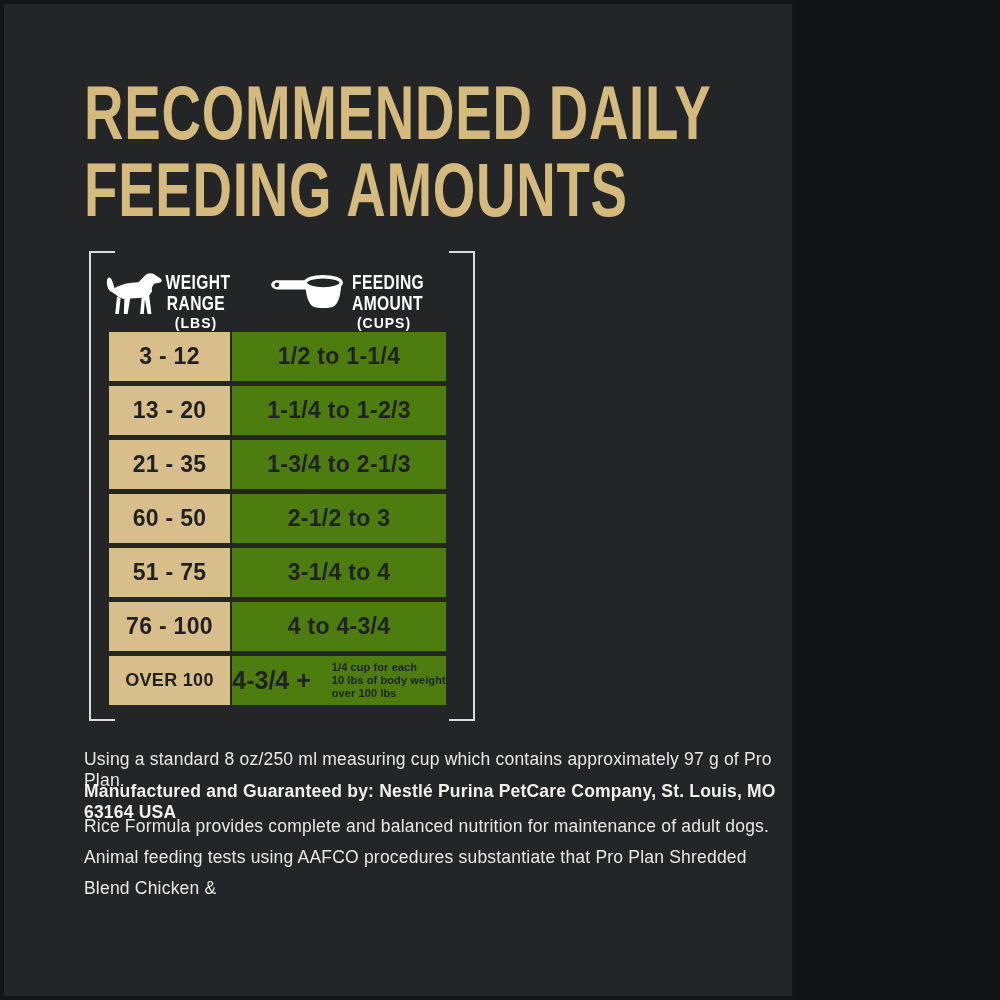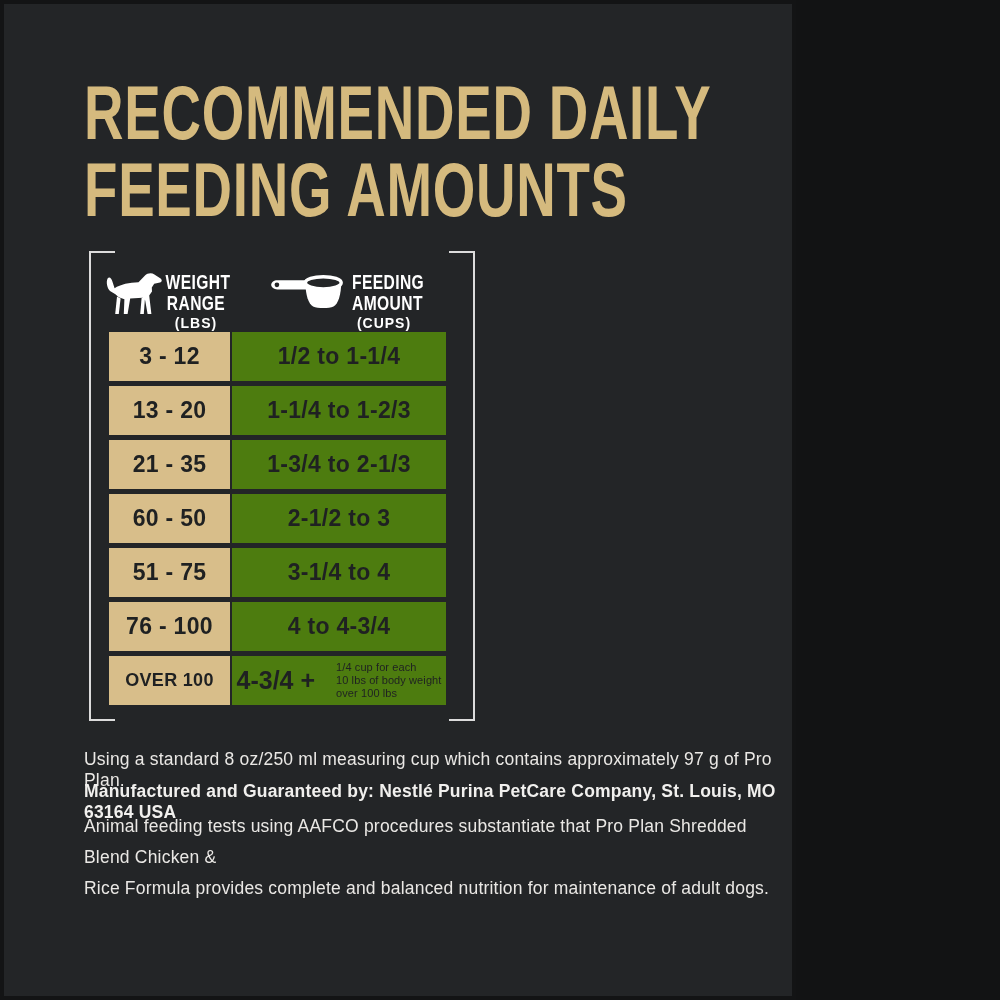--- a/index.html
+++ b/index.html
@@ -37,21 +37,21 @@
   .row { position:absolute; left:105px; height:49px; }
   .cell {
     position:absolute; top:0; height:49px; box-sizing:border-box;
     display:flex; align-items:center; justify-content:center;
     color:#1f2122; font-weight:bold; font-size:23px; letter-spacing:0.3px;
   }
   .wcell { left:0; width:121px; background:#d8be8a; }
   .acell { left:123px; width:214px; background:#4d7c0f; }
   .acell .plusnote { font-size:25px; letter-spacing:0; }
   .acell .note {
-    font-size:11px; line-height:13px; font-weight:normal; text-align:left;
+    font-size:11px; line-height:13px; font-weight:bold; text-align:left;
     margin-left:21px; letter-spacing:0.1px;
   }
   .r7 .wcell { font-size:18px; }
 
   
   .foot { position:absolute; left:80px; color:#eae8e5; font-size:17.5px; letter-spacing:0.2px; }
   .f1 { top:745px; }
   .f2 { top:777px; font-weight:bold; color:#f1f0ee; }
   .f3 { top:807px; line-height:31px; }
 </style>
@@ -125,17 +125,17 @@
         <span>1/4 cup for each</span><br>
         <span>10 lbs of body weight</span><br>
         <span>over 100 lbs</span>
       </span>
     </div>
   </div>
 
   <div class="foot f1">Using a standard 8 oz/250 ml measuring cup which contains approximately 97 g of Pro Plan.</div>
   <div class="foot f2">Manufactured and Guaranteed by: Nestlé Purina PetCare Company, St. Louis, MO 63164 USA</div>
   <div class="foot f3">
+    <div>Rice Formula provides complete and balanced nutrition for maintenance of adult dogs.</div>
     <div>Animal feeding tests using AAFCO procedures substantiate that Pro Plan Shredded Blend Chicken &amp;</div>
-    <div>Rice Formula provides complete and balanced nutrition for maintenance of adult dogs.</div>
   </div>
 
 </div>
 
 </body></html>

